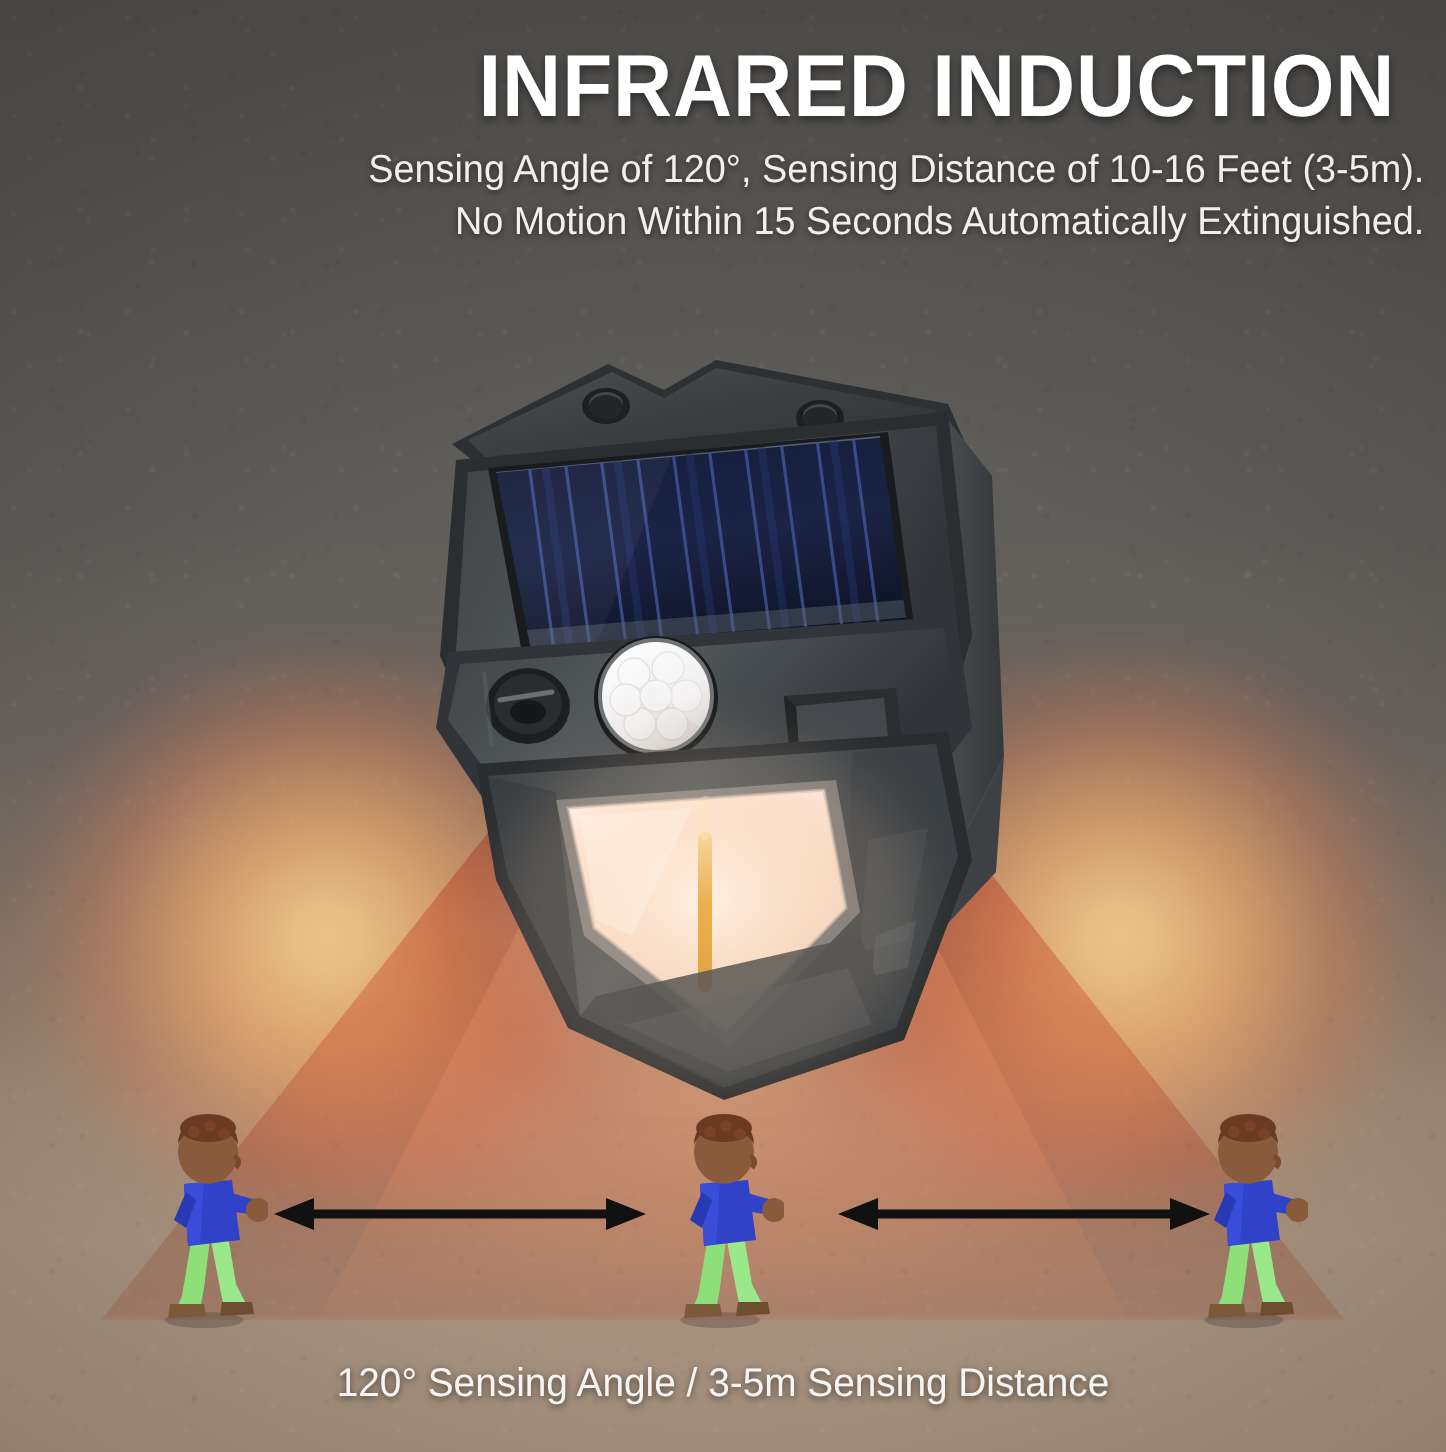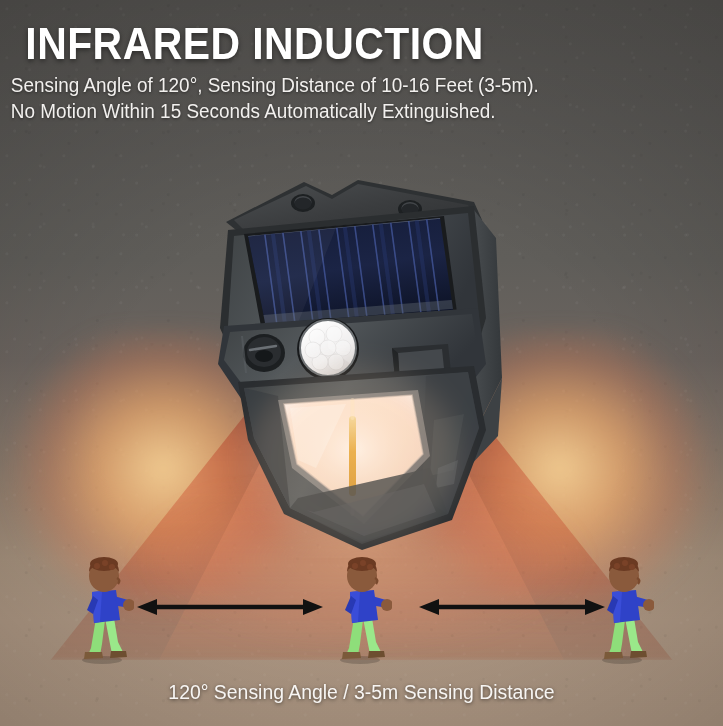--- a/index.html
+++ b/index.html
@@ -76,21 +76,21 @@
     filter:blur(14px);
   }
   .floor-pool{
     position:absolute;left:70px;bottom:70px;width:583px;height:160px;
     background:radial-gradient(ellipse 50% 70% at 50% 40%,
       rgba(255,190,140,.35) 0%, rgba(240,140,100,.16) 50%, rgba(0,0,0,0) 78%);
     filter:blur(12px);
   }
 
   
-  .header{position:absolute;left:0;top:0;width:723px;text-align:left;z-index:40;}
+  .header{position:absolute;left:0;top:0;width:723px;text-align:right;z-index:40;}
   .title{
     color:#ffffff;
     font-size:44px;font-weight:bold;
     letter-spacing:.5px;
     transform:scaleX(.93);
     margin:22px 0 6px 0;line-height:1;
     text-shadow:0 2px 5px rgba(0,0,0,.45);
   }
   .sub{
     color:#f2f0ee;font-size:19.5px;line-height:1.35;

